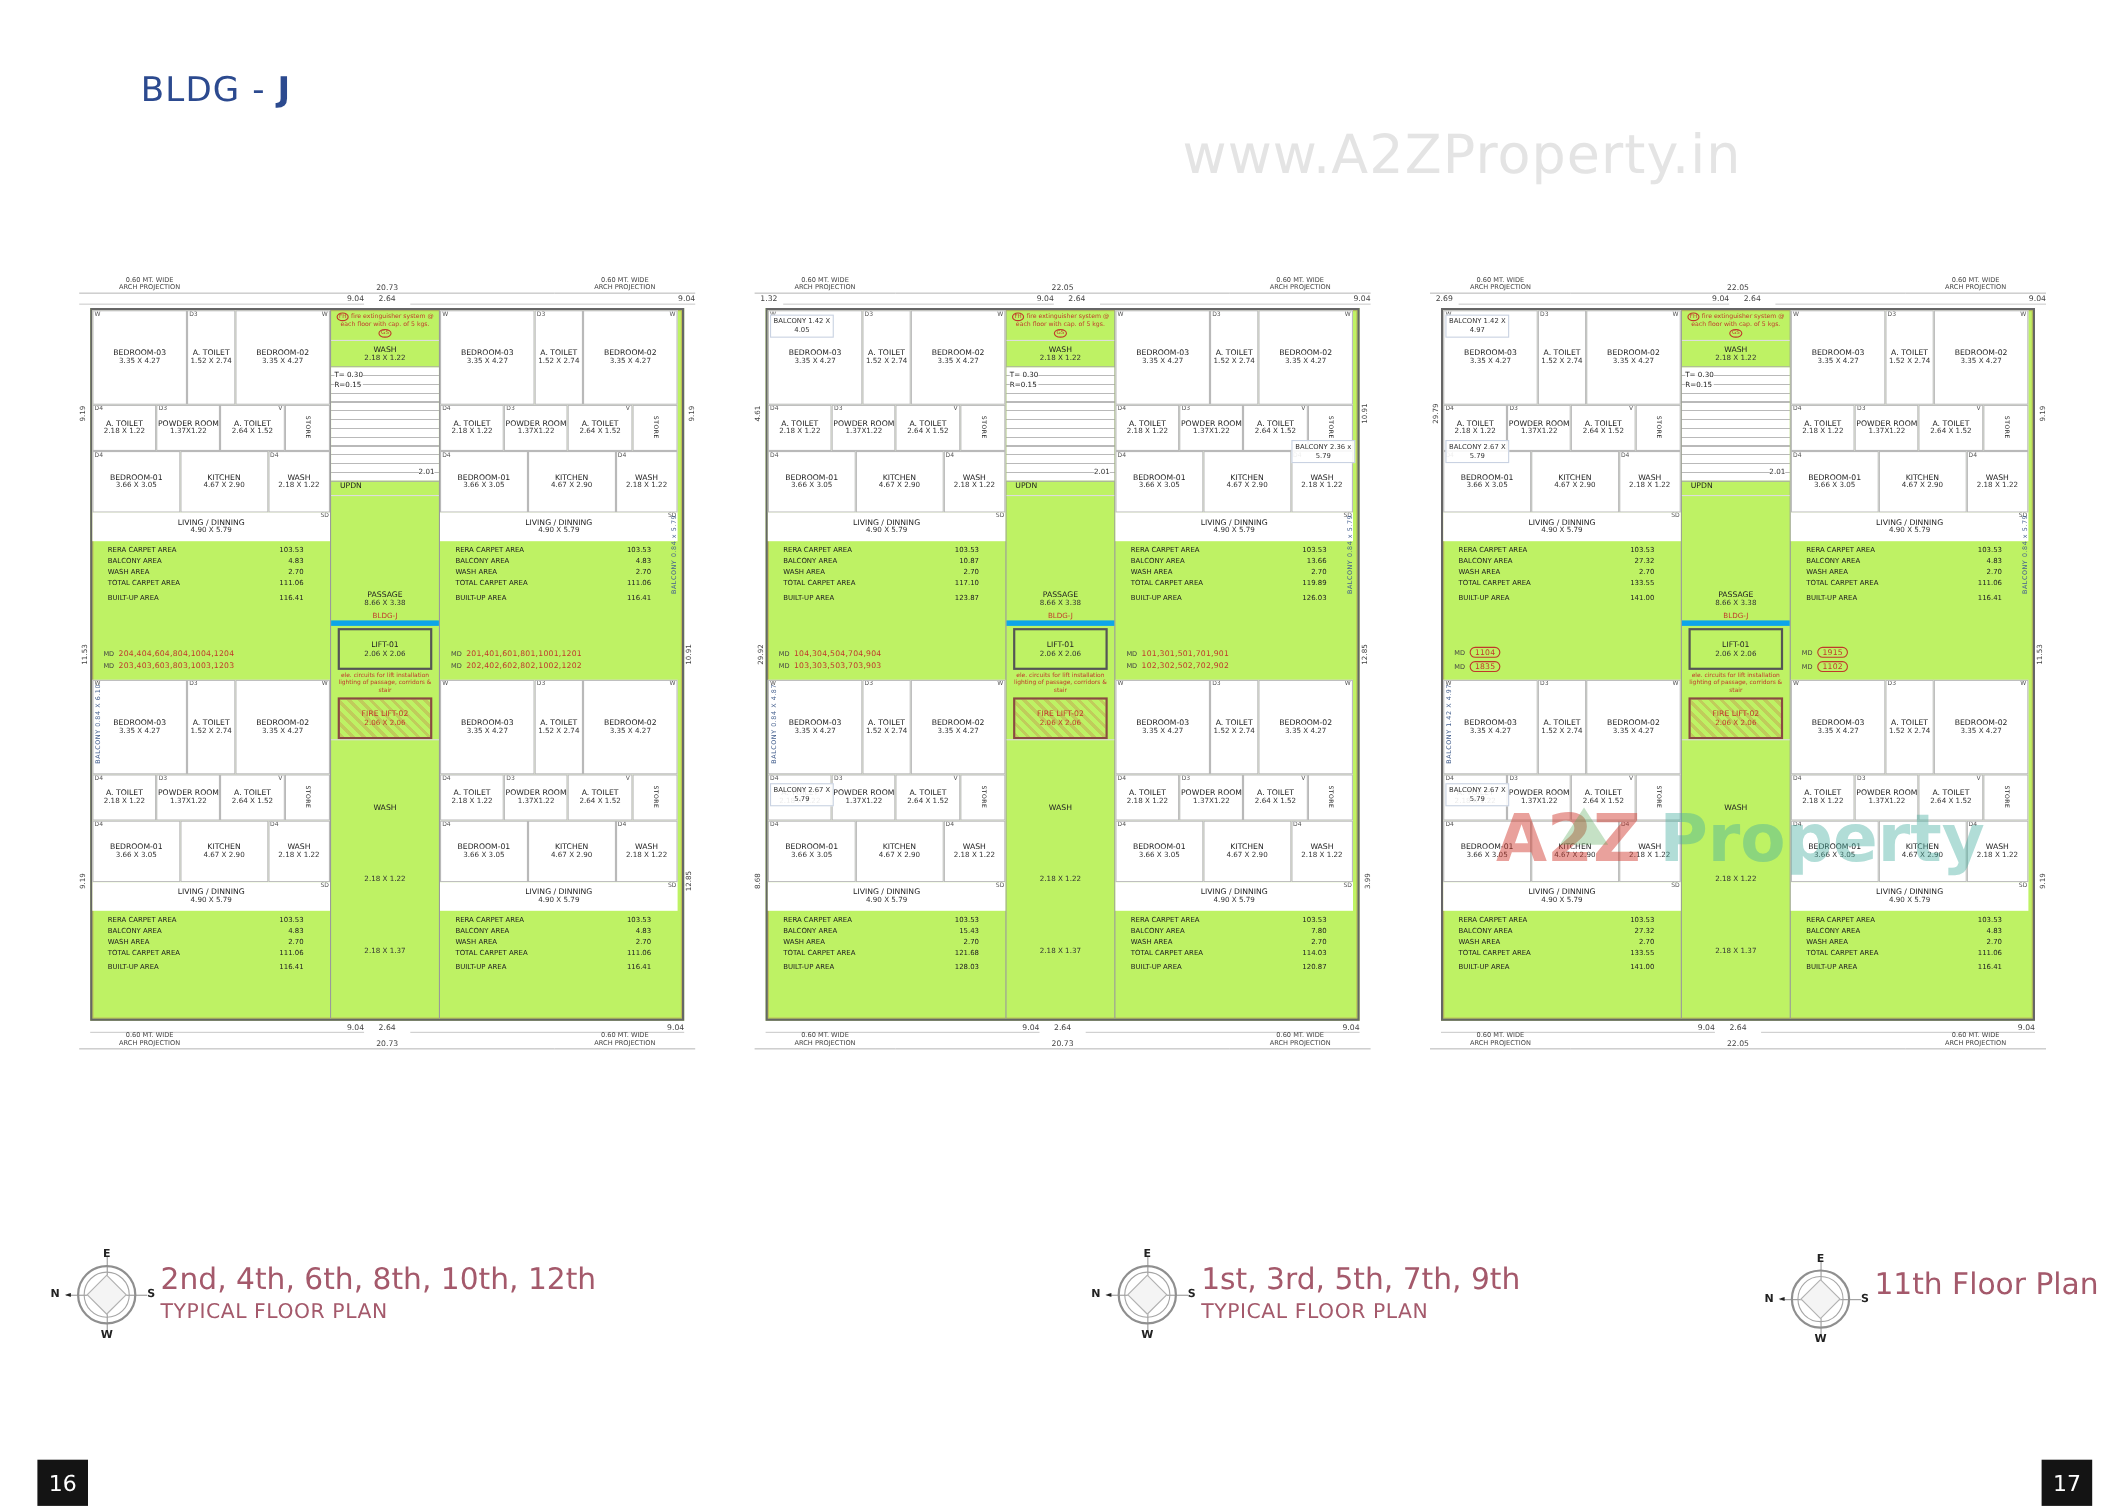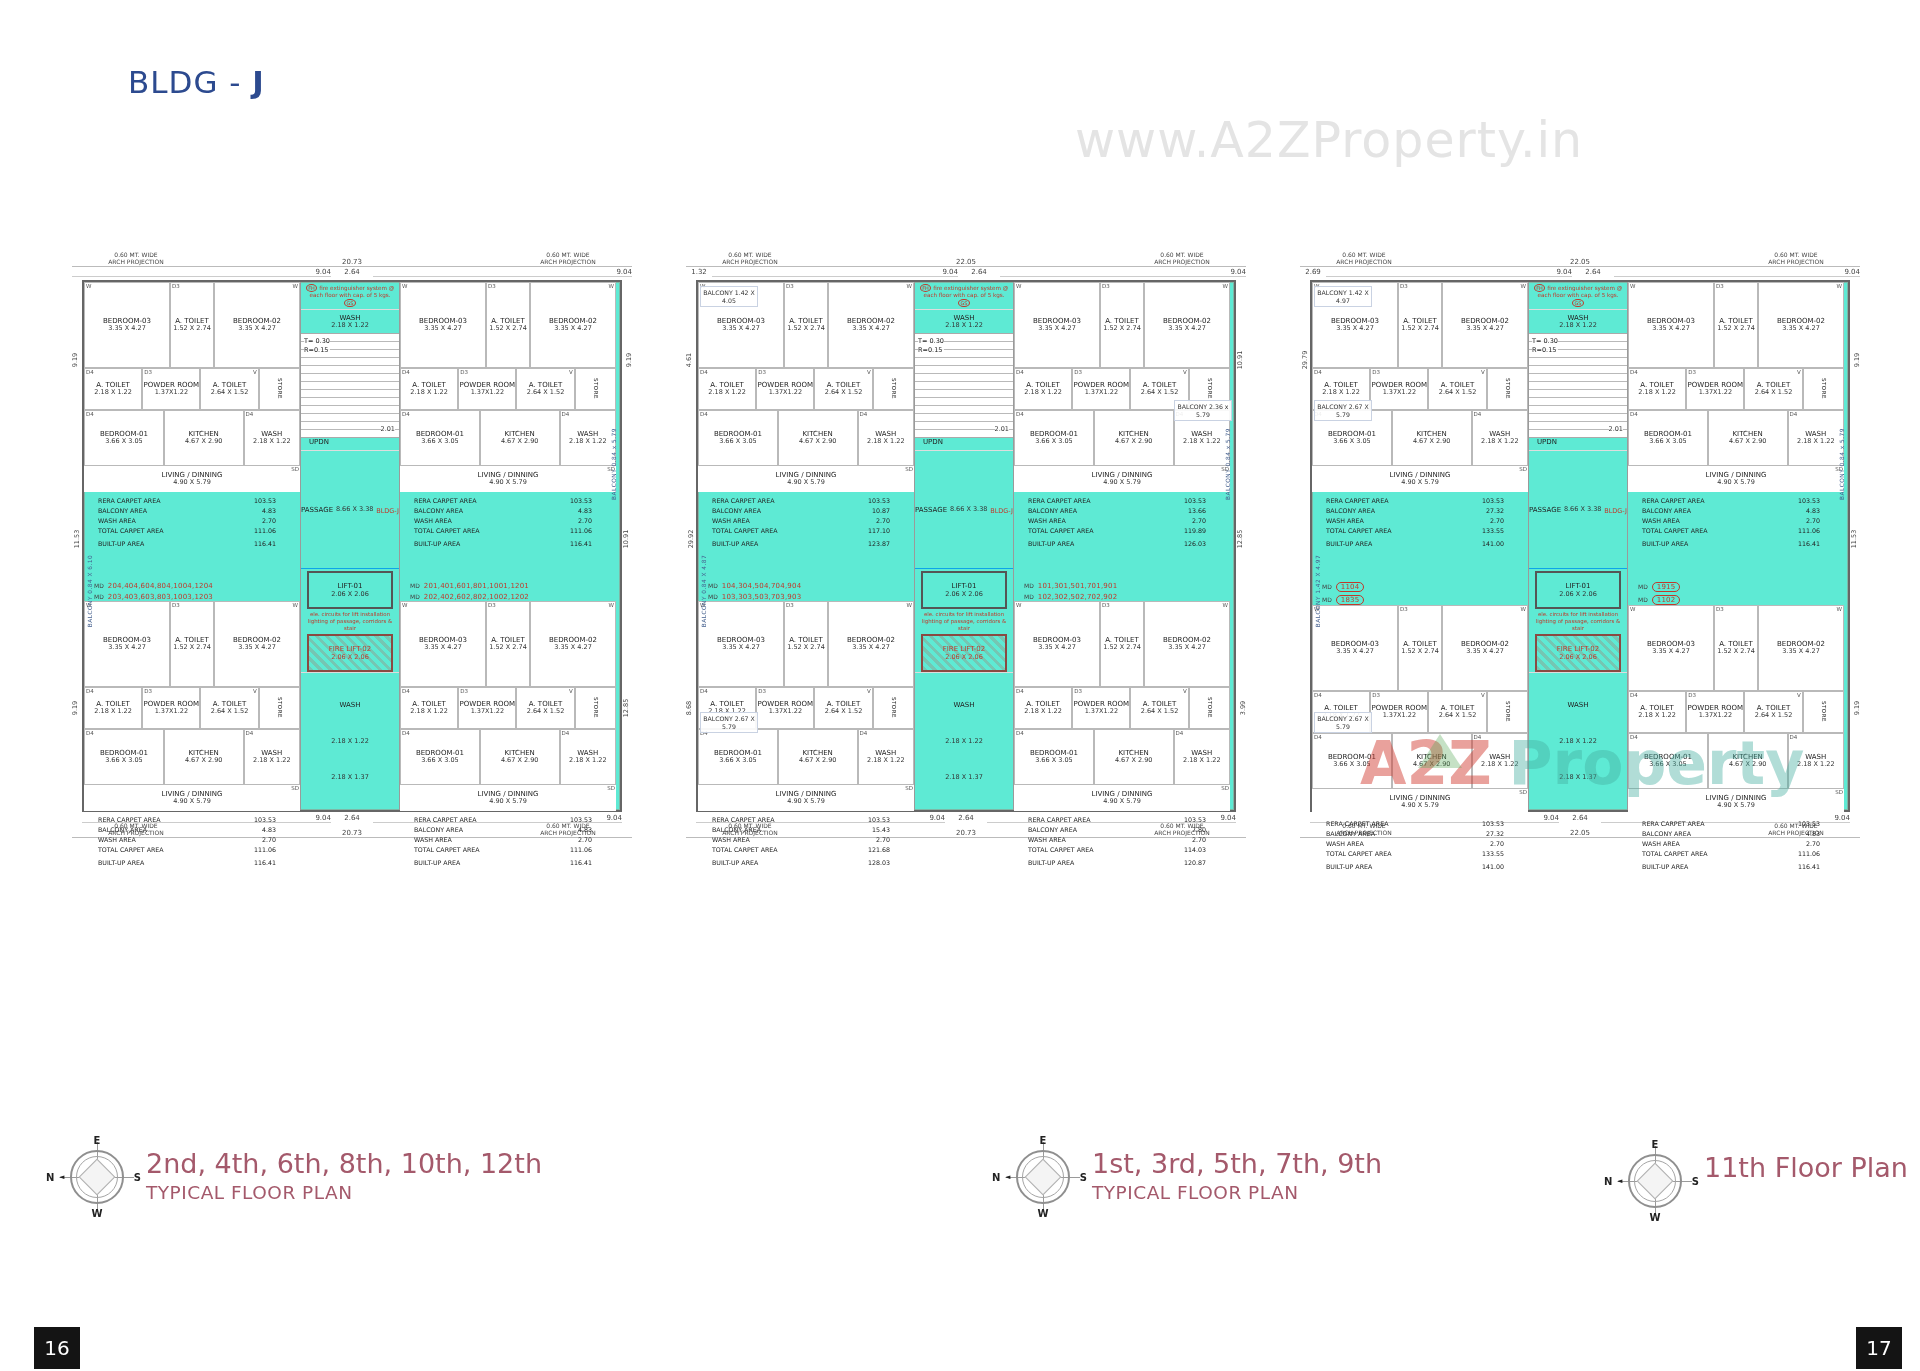--- a/index.html
+++ b/index.html
@@ -24,22 +24,22 @@
   .plan.p0{left:72px}.plan.p1{left:686px}.plan.p2{left:1300px}
 
   .dimrow{display:flex;align-items:flex-end;font-size:7px;color:#444;white-space:nowrap}
   .dimrow .arch{width:128px;font-size:6px;text-align:center;line-height:1.15;border-bottom:1px solid #bbb}
   .dimrow .mid{flex:1;text-align:center;border-bottom:1px solid #bbb}
   .dimrow2{display:flex;font-size:7px;color:#444;margin-top:1px}
   .dimrow2 .lead{width:26px;text-align:center}
   .dimrow2 .wing{flex:1;text-align:right;border-bottom:1px solid #ccc}
   .dimrow2 .ctr{width:42px;text-align:center}
 
-  .outline{position:relative;margin:3px 10px 0 10px;height:532px;border:2px solid #666;
-    box-shadow:inset 0 0 0 1px rgba(198,70,60,.30);display:flex;background:#5eead4}
+  .outline{position:relative;margin:3px 10px 0 10px;height:648px;border:2px solid #666;
+    box-shadow:inset 0 0 0 1px rgba(198,70,60,.30);display:flex;background:#bef264}
   .sidecol{width:216px;display:flex;flex-direction:column}
   .core{width:100px;display:flex;flex-direction:column;border-left:1px solid #9a9a9a;border-right:1px solid #9a9a9a}
 
   .unit-slot{height:300px}
   .unit{height:100%;display:flex;flex-direction:column}
   .row{display:flex}
   .cell{position:relative;border:1px solid #b9b9b9;display:flex;flex-direction:column;align-items:center;justify-content:center;text-align:center;overflow:hidden;background:#fff}
   .rn{font-size:7px;color:#222;line-height:1.2}
   .rd{font-size:6.5px;color:#333;line-height:1.2}
   .tag{position:absolute;top:0;left:1px;font-size:5.5px;color:#555}
@@ -61,21 +61,21 @@
 
   
   .firenote{font-size:5.6px;color:#c0392b;text-align:center;line-height:1.25;padding:2px 2px;border-bottom:1px solid #ddd}
   .fh{display:inline-block;border:1px solid #c0392b;border-radius:50%;padding:0 1.5px;font-size:5px}
   .corewash{height:24px;border-bottom:1px solid #aaa;display:flex;flex-direction:column;align-items:center;justify-content:center}
   .stair{height:104px;position:relative;border-bottom:1px solid #aaa;
     background:repeating-linear-gradient(0deg,#fff 0 7px,#b9b9b9 7px 8px)}
   .stair .st{position:absolute;left:3px;top:3px;font-size:6.5px;color:#222;background:rgba(255,255,255,.85);line-height:1.3}
   .stair .tread{position:absolute;right:4px;bottom:4px;font-size:6.5px;background:rgba(255,255,255,.85)}
   .updn{height:13px;display:flex;padding:0 8px;font-size:7px;color:#222;border-bottom:1px solid #ddd}
-  .passage{height:118px;display:flex;flex-direction:row;align-items:center;justify-content:space-between;border-bottom:1px solid #0ea5e9}
+  .passage{height:118px;display:flex;flex-direction:column;align-items:center;justify-content:flex-end;border-bottom:5px solid #0ea5e9}
   .passage .bldg{font-size:6.5px;color:#c0392b;margin-top:3px}
   .lift{height:38px;border:2px solid #555;margin:2px 6px 0 6px;display:flex;flex-direction:column;align-items:center;justify-content:center}
   .elenote{font-size:5.4px;color:#c0392b;text-align:center;line-height:1.3;padding:2px 2px}
   .firelift{height:38px;border:2px solid #8a4a42;margin:0 6px;display:flex;flex-direction:column;align-items:center;justify-content:center;
     background:repeating-linear-gradient(45deg,rgba(200,70,60,.22) 0 3px,transparent 3px 7px)}
   .firelift .rn,.firelift .rd{color:#c0392b}
   .corewash2{flex:1;display:flex;flex-direction:column;align-items:center;justify-content:space-evenly;border-top:1px solid #ddd}
 
   
   .sdim{position:absolute;font-size:6.5px;color:#444;transform:rotate(-90deg);transform-origin:center;white-space:nowrap}

